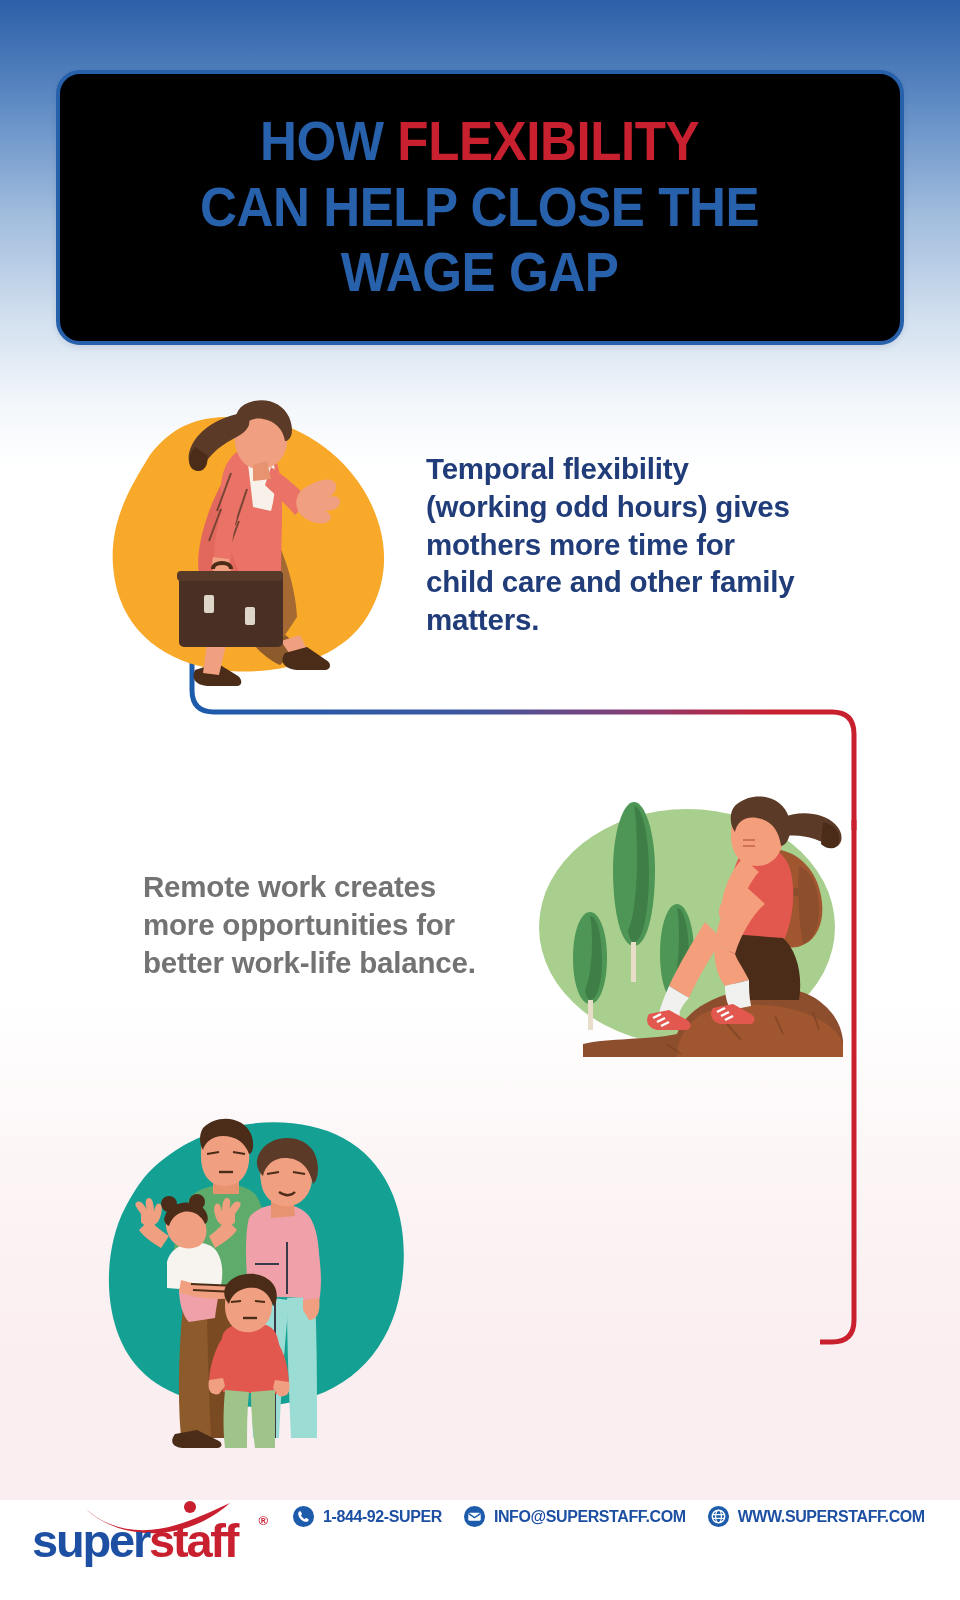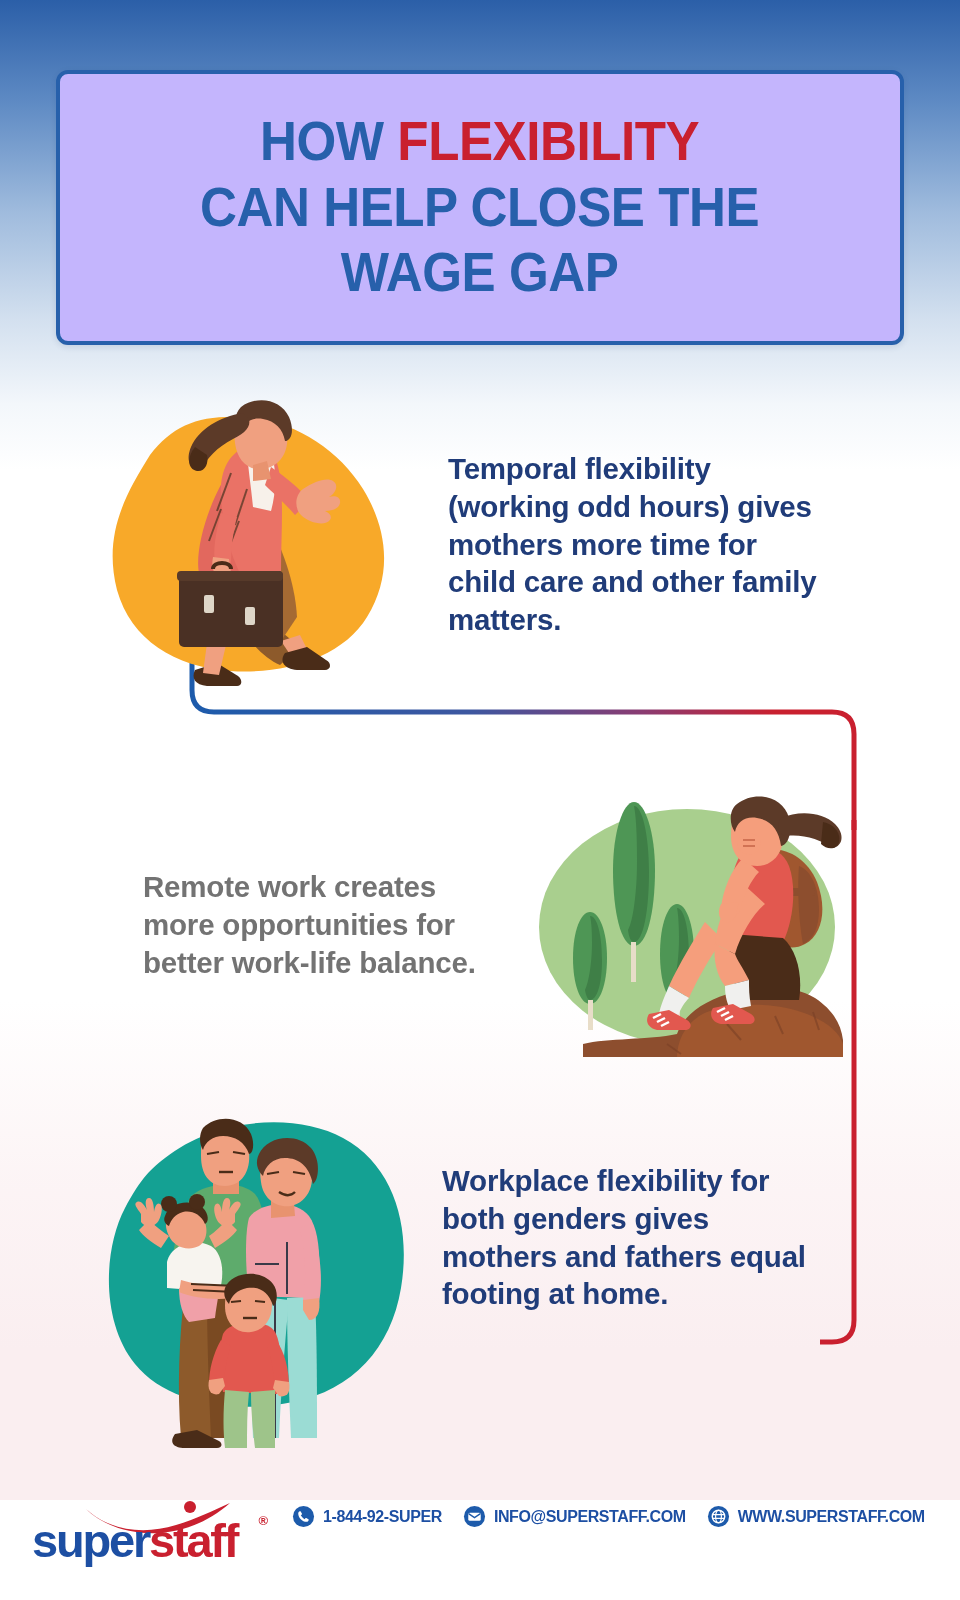--- a/index.html
+++ b/index.html
@@ -35,23 +35,23 @@
     left: 0; top: 1500px;
     width: 960px; height: 100px;
     background: #ffffff;
   }
   
   .title-card {
     position: absolute;
     left: 56px; top: 70px;
     width: 848px; height: 275px;
     box-sizing: border-box;
-    background: #c4b5fd;
+    background: #000000;
     border: 4px solid #2760ab;
-    border-radius: 12px;
+    border-radius: 24px;
     display: flex;
     align-items: center;
     justify-content: center;
     box-shadow: 0 2px 6px rgba(20,50,100,0.12);
   }
   .title-text {
     text-align: center;
     font-family: "Liberation Sans", sans-serif;
     font-weight: 700;
     font-size: 55px;
@@ -232,21 +232,21 @@
 
       <path d="M146,22 C162,10 186,14 194,32 C200,46 196,56 190,56 C188,44 180,36 168,34 C156,32 148,38 146,48 C140,42 138,30 146,22 Z" fill="#5c3a28"></path>
 
       <path d="M148,28 C124,32 104,44 96,62 C90,76 96,86 106,84 C112,74 122,62 138,54 C150,48 156,42 154,34 Z" fill="#5c3a28"></path>
       <path d="M100,62 C92,72 92,84 102,86 C110,87 114,78 112,70 Z" fill="#4a2c18"></path>
 
       <path d="M158,80 L158,96 L176,94 L172,76 Z" fill="#e8936f"></path>
     </svg>
   </div>
 
-  <div class="section body-text text-blue" style="left:448px; top:450px; width:380px;">Temporal flexibility (working odd hours) gives mothers more time for child care and other family matters.</div>
+  <div class="section body-text text-blue" style="left:426px; top:450px; width:380px;">Temporal flexibility (working odd hours) gives mothers more time for child care and other family matters.</div>
 
   <div class="section" style="left:527px; top:762px; width:320px; height:295px;">
     <svg width="320" height="295" viewBox="0 0 320 295">
 
       <ellipse cx="160" cy="165" rx="148" ry="118" fill="#a9cf8e"></ellipse>
 
       <g>
         <path d="M107,40 C118,40 128,70 128,108 C128,150 120,184 107,184 C94,184 86,150 86,108 C86,70 96,40 107,40 Z" fill="#4e9655"></path>
         <path d="M107,44 C115,44 122,72 122,110 C122,150 116,180 107,180 C104,180 102,176 101,168 C106,160 110,130 110,100 C110,72 109,54 107,44 Z" fill="#3f7f47"></path>
         <rect x="104" y="180" width="5" height="40" fill="#e8ddc8"></rect>
@@ -388,21 +388,20 @@
       <g stroke="#4a2c18" stroke-width="2.2" fill="none">
         <path d="M136,204 L146,203"></path>
           <path d="M160,203 L170,204"></path>
       </g>
       <path d="M148,220 L162,220" stroke="#4a2c18" stroke-width="2.4"></path>
 
       <path d="M80,336 C74,344 78,350 90,350 L122,350 C128,350 128,344 122,342 L102,332 Z" fill="#4a2c18"></path>
     </svg>
   </div>
 
-  <div class="section body-text text-blue" style="left:442px; top:1162px; width:370px;">Workplace flexibility for both genders gives mothers and fathers equal footing at home.</div>
 
   <div class="footer">
 
     <div class="logo-wrap">
       <svg class="swoosh" viewBox="0 0 150 34">
         <path d="M2,8 C26,30 60,34 92,24 C112,18 128,10 146,2 C128,18 104,30 76,32 C46,34 18,24 2,8 Z" fill="#c9202f"></path>
         <circle cx="106" cy="6" r="6" fill="#c9202f"></circle>
       </svg>
       <div class="logo-word"><span class="s1">super</span><span class="s2">staff</span></div>
       <div class="logo-reg">®</div>

